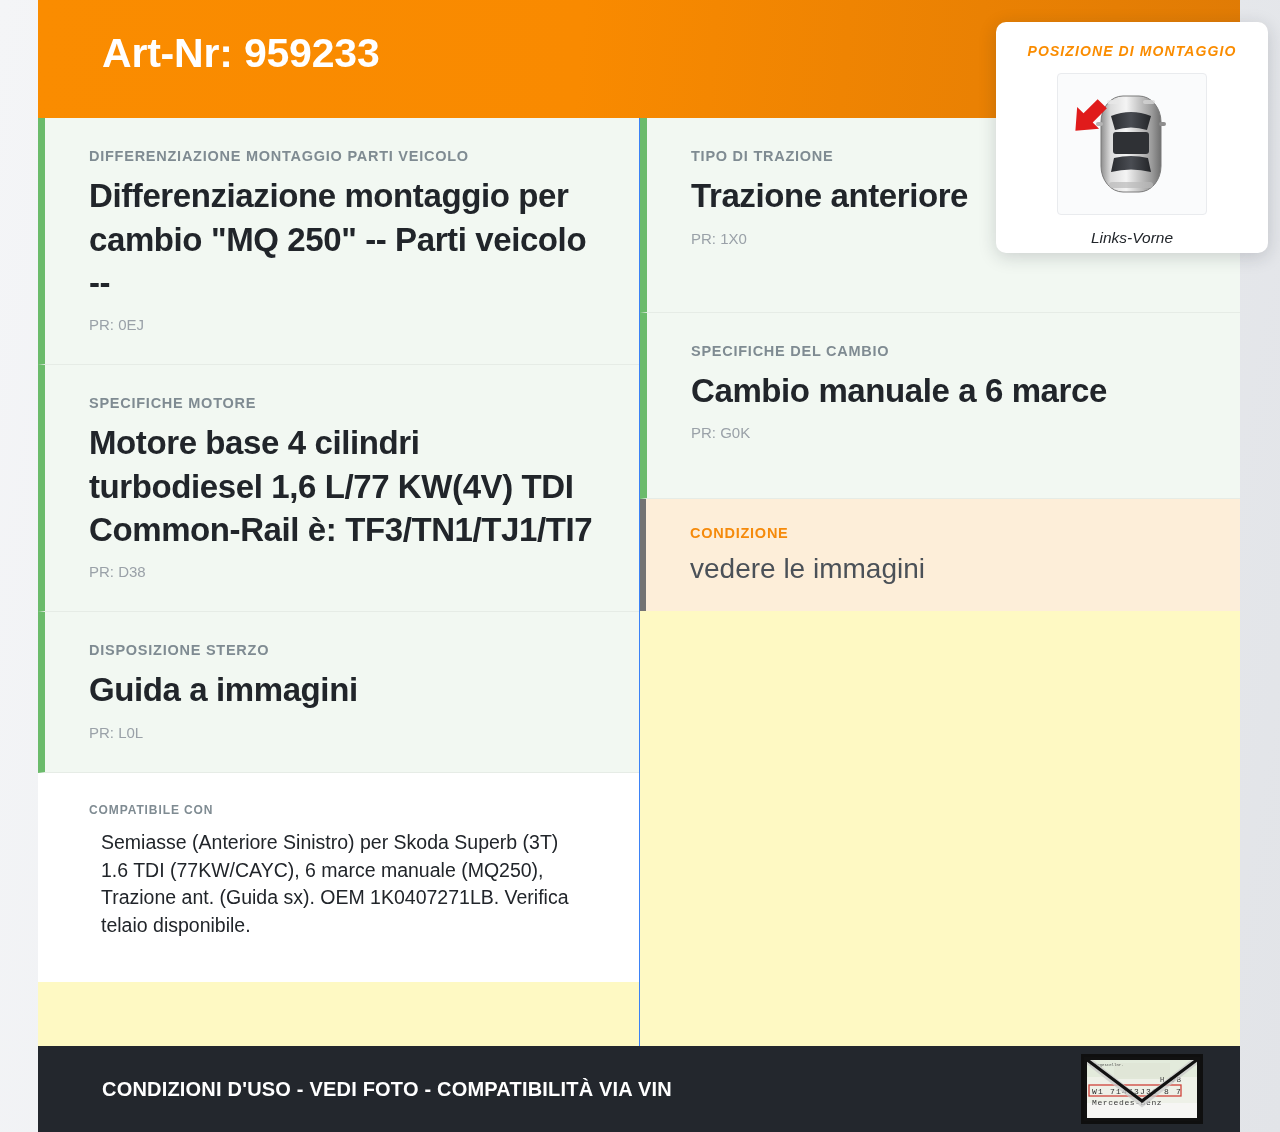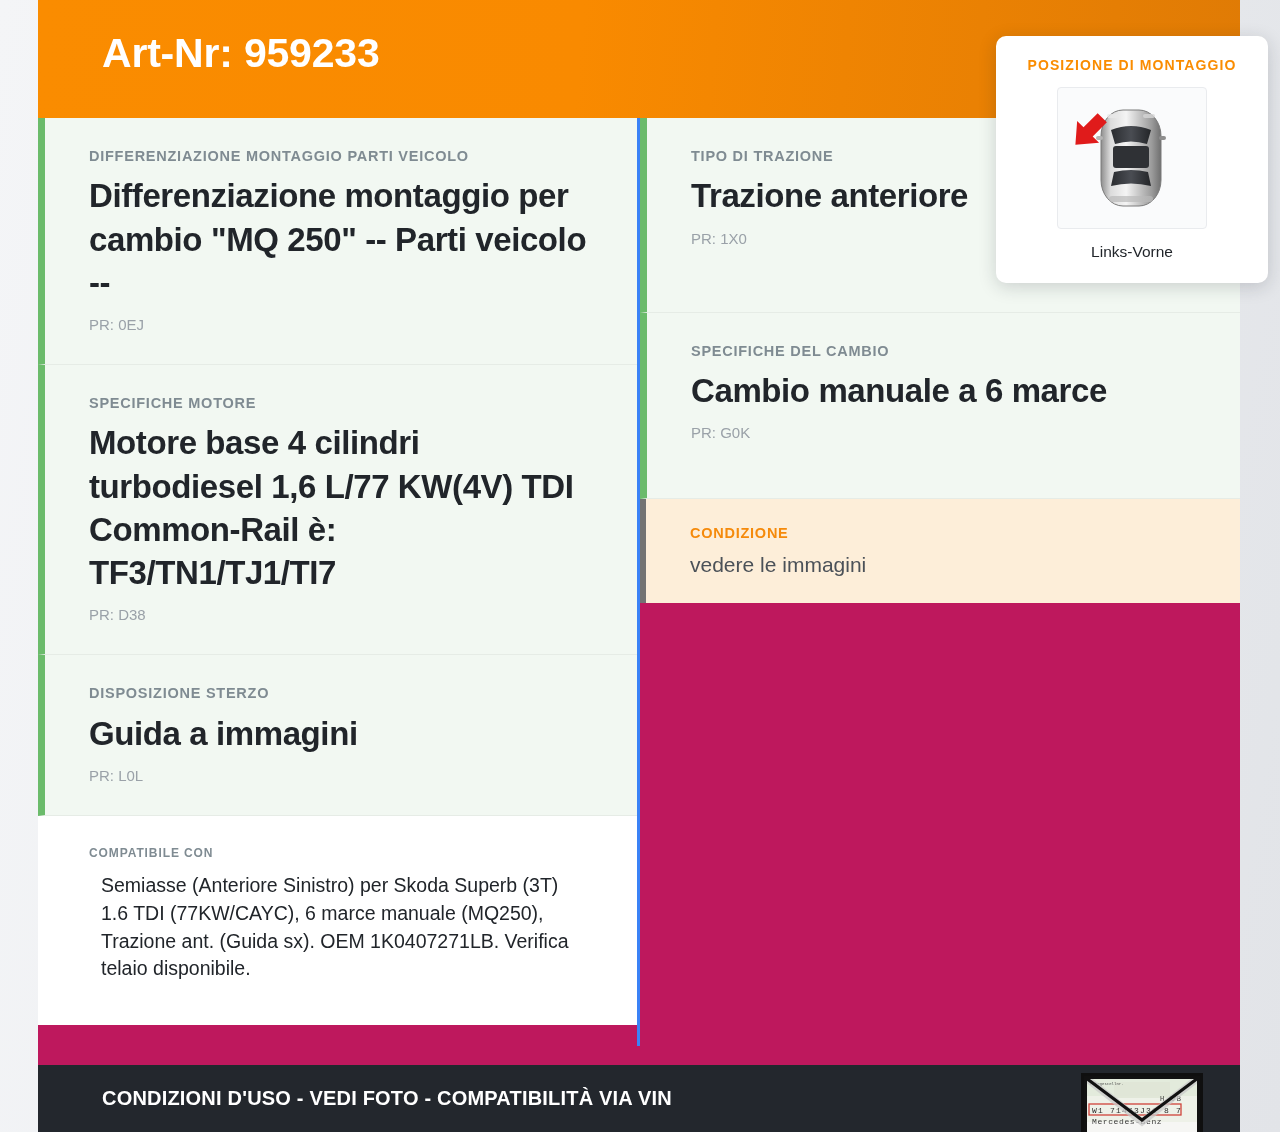--- a/index.html
+++ b/index.html
@@ -12,21 +12,21 @@
     background: linear-gradient(100deg, #f4f5f7 0%, #eceef1 45%, #e2e4e8 100%);
     font-family: "Liberation Sans", sans-serif;
     overflow: hidden;
   }
   .page {
     position: absolute;
     left: 38px;
     top: 0;
     width: 1202px;
     height: 1132px;
-    background: #be185d;
+    background: #fef9c3;
   }
 
   
   .header {
     position: absolute;
     left: 0;
     top: 0;
     width: 1202px;
     height: 118px;
     background: linear-gradient(95deg, #fa8c00 0%, #f98a00 45%, #e07b05 100%);
@@ -47,21 +47,21 @@
     position: absolute;
     left: 0;
     top: 118px;
     width: 1202px;
     height: 928px;
     display: flex;
   }
   .col-left {
     width: 602px;
     position: relative;
-    border-right: 3px solid #3b82f6;
+    border-right: 1px solid #3b82f6;
     box-sizing: border-box;
   }
   .col-right {
     width: 600px;
     position: relative;
   }
 
   .spec {
     position: relative;
     background: #f2f8f2;
@@ -96,21 +96,21 @@
   }
   .spec-value {
     font-size: 33px;
     font-weight: bold;
     color: #21252a;
     line-height: 1.31;
     margin: 0 0 12px 0;
     letter-spacing: -0.4px;
   }
   .spec.cond .spec-value {
-    font-size: 21px;
+    font-size: 28px;
     font-weight: normal;
     color: #4b5158;
     letter-spacing: 0;
     margin-bottom: 0;
     line-height: 1.2;
   }
   .spec-pr {
     font-size: 15px;
     color: #9aa1a8;
     margin: 0;
@@ -125,29 +125,30 @@
     font-size: 19.5px;
     color: #21252a;
     line-height: 1.42;
     margin: 12px;
   }
 
   
   .mount-card {
     position: absolute;
     left: 958px;
-    top: 36px;
+    top: 22px;
     width: 272px;
     background: #ffffff;
     border-radius: 10px;
     box-shadow: 0 4px 18px rgba(30,35,45,0.18);
-    padding: 16px 14px 16px 14px;
+    padding: 16px 14px 0 14px;
     box-sizing: border-box;
     text-align: center;
     z-index: 10;
+    font-style: italic;
   }
   .mount-title {
     font-size: 14px;
     font-weight: bold;
     color: #fa8c00;
     letter-spacing: 1.1px;
     text-transform: uppercase;
     margin: 5px 0 14px 0;
   }
   .mount-imgbox {
@@ -166,21 +167,21 @@
     margin: 14px 0 6px 0;
     font-weight: 500;
   }
 
   
   .footer {
     position: absolute;
     left: 0;
     bottom: 0;
     width: 1202px;
-    height: 67px;
+    height: 86px;
     background: #23272d;
     display: flex;
     align-items: center;
   }
   .footer-text {
     margin-left: 64px;
     font-size: 20px;
     font-weight: bold;
     color: #ffffff;
     letter-spacing: 0.2px;

